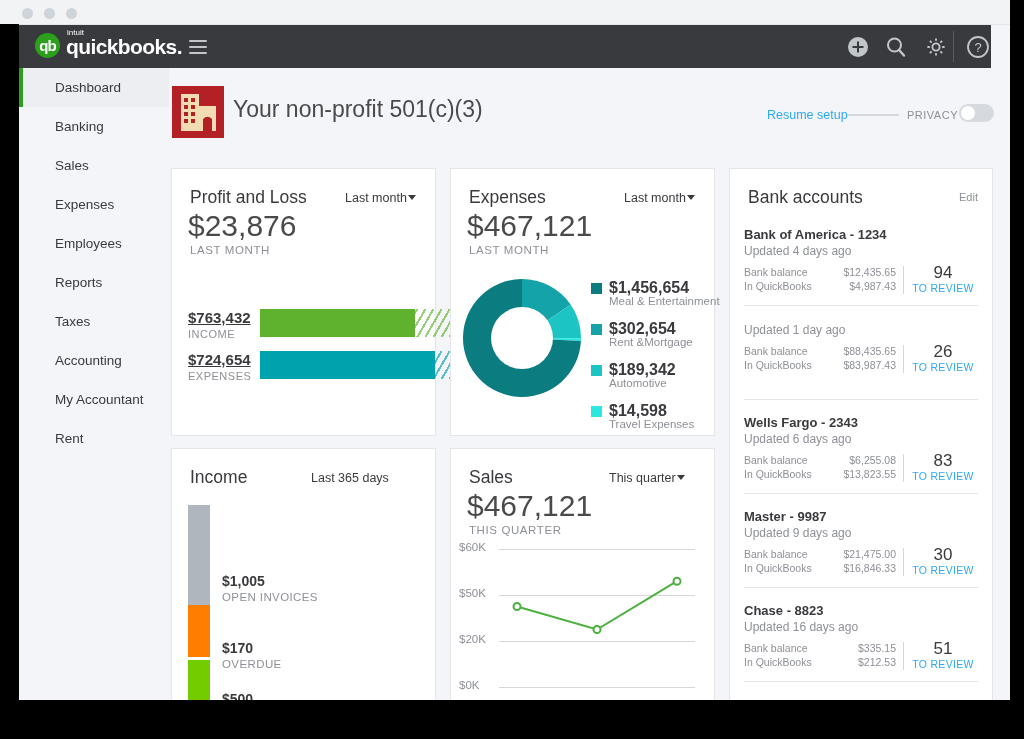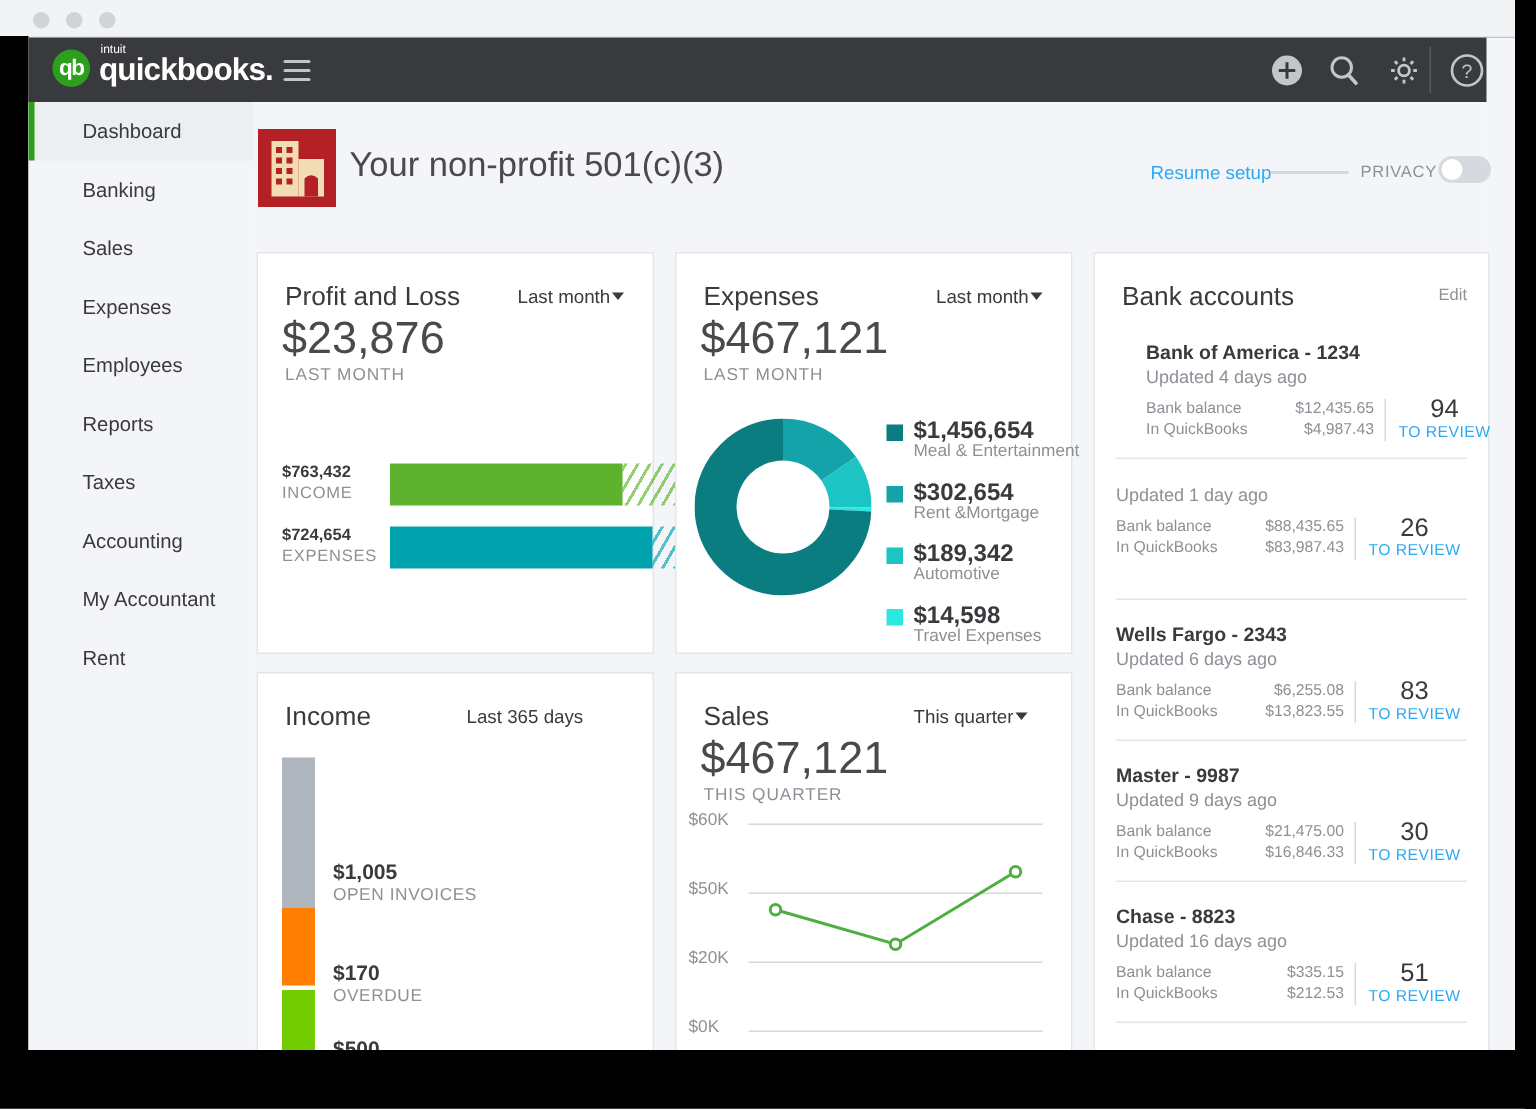--- a/index.html
+++ b/index.html
@@ -252,21 +252,21 @@
     position: absolute;
     left: 18px; top: 75px;
     font-size: 11.5px;
     color: #8d9096;
     letter-spacing: 0.6px;
   }
 
   
   #card-pl { left: 2px; top: 100px; width: 263px; height: 266px; }
   .pl-row { position: absolute; }
-  .pl-amt { font-size: 11px; color: #393a3d; font-weight: bold; }
+  .pl-amt { font-size: 15px; color: #393a3d; font-weight: bold; text-decoration: underline; }
   .pl-cat { font-size: 11px; color: #8d9096; letter-spacing: 0.5px; margin-top: 2px; }
   .pl-bar { position: absolute; height: 28px; }
   .pl-hatch { position: absolute; height: 28px; }
 
   
   #card-exp { left: 281px; top: 100px; width: 263px; height: 266px; }
   #donut { position: absolute; left: 12px; top: 110px; }
   .legend-item { position: absolute; left: 140px; }
   .legend-sw { position: absolute; left: 0; top: 2px; width: 11px; height: 11px; }
   .legend-amt { position: absolute; left: 18px; top: -2px; font-size: 16px; color: #393a3d; font-weight: bold; white-space: nowrap; }
@@ -533,21 +533,21 @@
             <circle cx="146" cy="180.5" r="3.5" fill="#fff" stroke="#4caf3f" stroke-width="2"></circle>
             <circle cx="226" cy="132.2" r="3.5" fill="#fff" stroke="#4caf3f" stroke-width="2"></circle>
           </svg>
         </div>
     </div>
 
     <div class="card" id="card-bank">
       <div class="card-title">Bank accounts</div>
       <div id="bank-edit">Edit</div>
       <div id="bank-list">
-          <div class="acct" style="top: 58px; margin-left: 20px;">
+          <div class="acct" style="top: 58px;">
             <div class="acct-name">Bank of America - 1234</div>
             <div class="acct-upd">Updated 4 days ago</div>
             <div class="acct-lines">
               <span class="acct-lbl" style="top:0">Bank balance</span>
               <span class="acct-lbl" style="top:14px">In QuickBooks</span>
               <span class="acct-val" style="top:0">$12,435.65</span>
               <span class="acct-val" style="top:14px">$4,987.43</span>
               <span class="acct-sep"></span>
               <span class="acct-count">94</span>
               <span class="acct-review">TO REVIEW</span>

